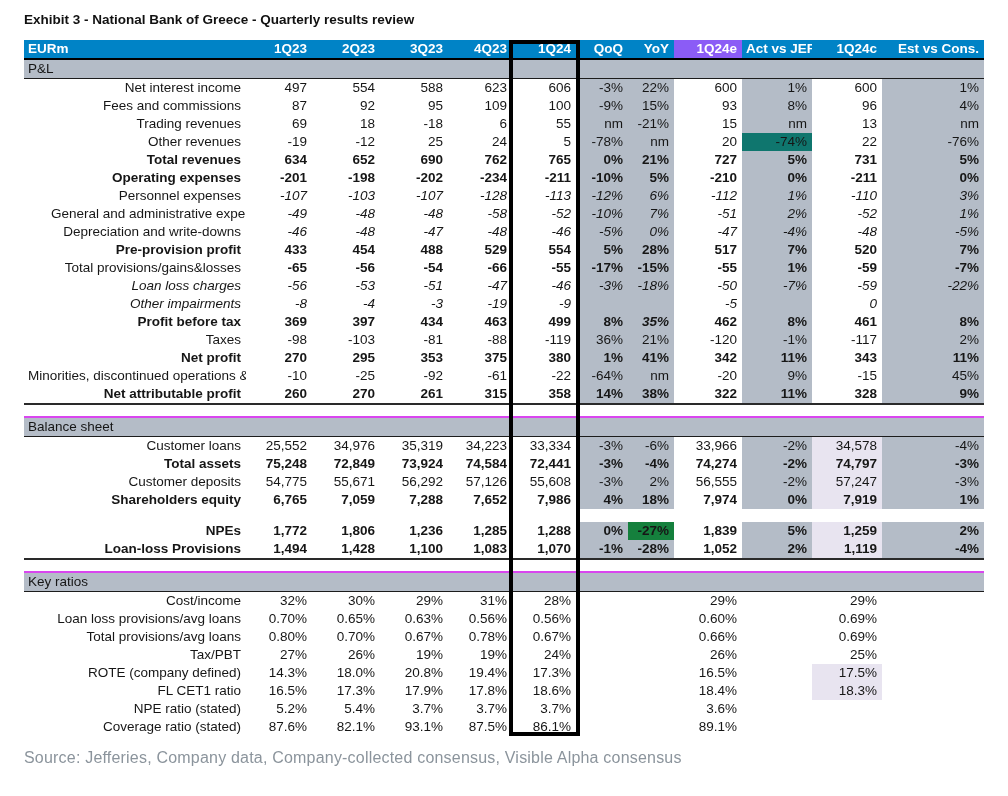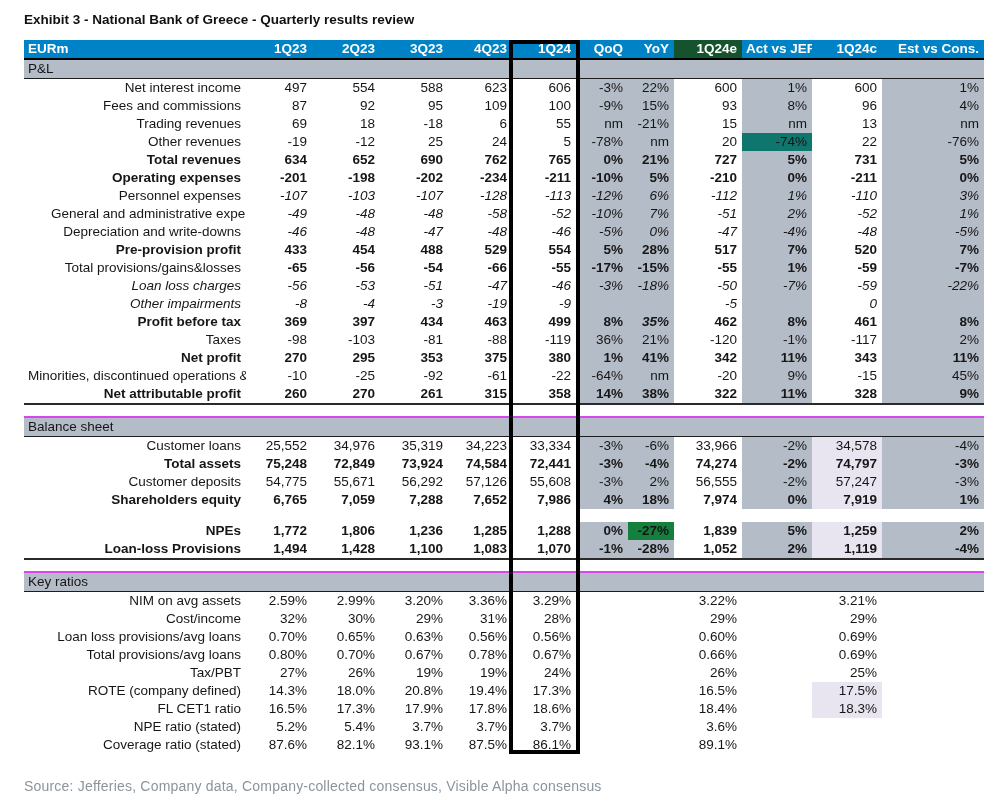--- a/index.html
+++ b/index.html
@@ -45,21 +45,21 @@
   tr.subitalic td:not(.label) { font-style:italic; }
   tr.section-end td { border-bottom:2px solid #2a2a2a; }
   tr.spacer td { height:13px; padding:0; background:#fff; }
   .q-box {
     position:absolute; left:485px; top:0;
     width:71px; height:100%;
     border:4px solid #000;
     pointer-events:none;
   }
   .source {
-    margin-top:24px; font-size:14px; color:#8b949c;
+    margin-top:13px; font-size:16px; color:#8b949c;
     letter-spacing:0.2px;
   }
 </style>
 </head>
 <body>
 
 <div class="page">
   <div class="title">Exhibit 3 - National Bank of Greece - Quarterly results review</div>
 
   <div class="table-wrap">
@@ -81,21 +81,21 @@
       <thead>
           <tr>
             <th class="label" style="background: rgb(0, 131, 198); color: rgb(255, 255, 255);">EURm</th>
             <th style="background: rgb(0, 131, 198); color: rgb(255, 255, 255);">1Q23</th>
             <th style="background: rgb(0, 131, 198); color: rgb(255, 255, 255);">2Q23</th>
             <th style="background: rgb(0, 131, 198); color: rgb(255, 255, 255);">3Q23</th>
             <th style="background: rgb(0, 131, 198); color: rgb(255, 255, 255);">4Q23</th>
             <th style="background: rgb(0, 131, 198); color: rgb(255, 255, 255);">1Q24</th>
             <th style="background: rgb(0, 131, 198); color: rgb(255, 255, 255);">QoQ</th>
             <th style="background: rgb(0, 131, 198); color: rgb(255, 255, 255);">YoY</th>
-            <th style="background: #14532d; color: rgb(255, 255, 255);">1Q24e</th>
+            <th style="background: #8b5cf6; color: rgb(255, 255, 255);">1Q24e</th>
             <th style="background: rgb(0, 131, 198); color: rgb(255, 255, 255);">Act vs JEF</th>
             <th style="background: rgb(0, 131, 198); color: rgb(255, 255, 255);">1Q24c</th>
             <th style="background: rgb(0, 131, 198); color: rgb(255, 255, 255);">Est vs Cons.</th>
           </tr>
         </thead>
       <tbody>
           <tr class="band">
             <td colspan="12" style="background: rgb(180, 188, 199);">P&amp;L</td>
           </tr>
           <tr class="normal">
@@ -443,34 +443,20 @@
             <td style="background: rgb(232, 228, 240);">1,119</td>
             <td style="background: rgb(180, 188, 199);">-4%</td>
           </tr>
           <tr class="spacer">
             <td colspan="12"></td>
           </tr>
           <tr class="band">
             <td colspan="12" style="background: rgb(180, 188, 199);">Key ratios</td>
           </tr>
           <tr class="normal">
-            <td class="label">NIM on avg assets</td>
-            <td>2.59%</td>
-            <td>2.99%</td>
-            <td>3.20%</td>
-            <td>3.36%</td>
-            <td>3.29%</td>
-            <td></td>
-            <td></td>
-            <td>3.22%</td>
-            <td></td>
-            <td>3.21%</td>
-            <td></td>
-          </tr>
-          <tr class="normal">
             <td class="label">Cost/income</td>
             <td>32%</td>
             <td>30%</td>
             <td>29%</td>
             <td>31%</td>
             <td>28%</td>
             <td></td>
             <td></td>
             <td>29%</td>
             <td></td>

